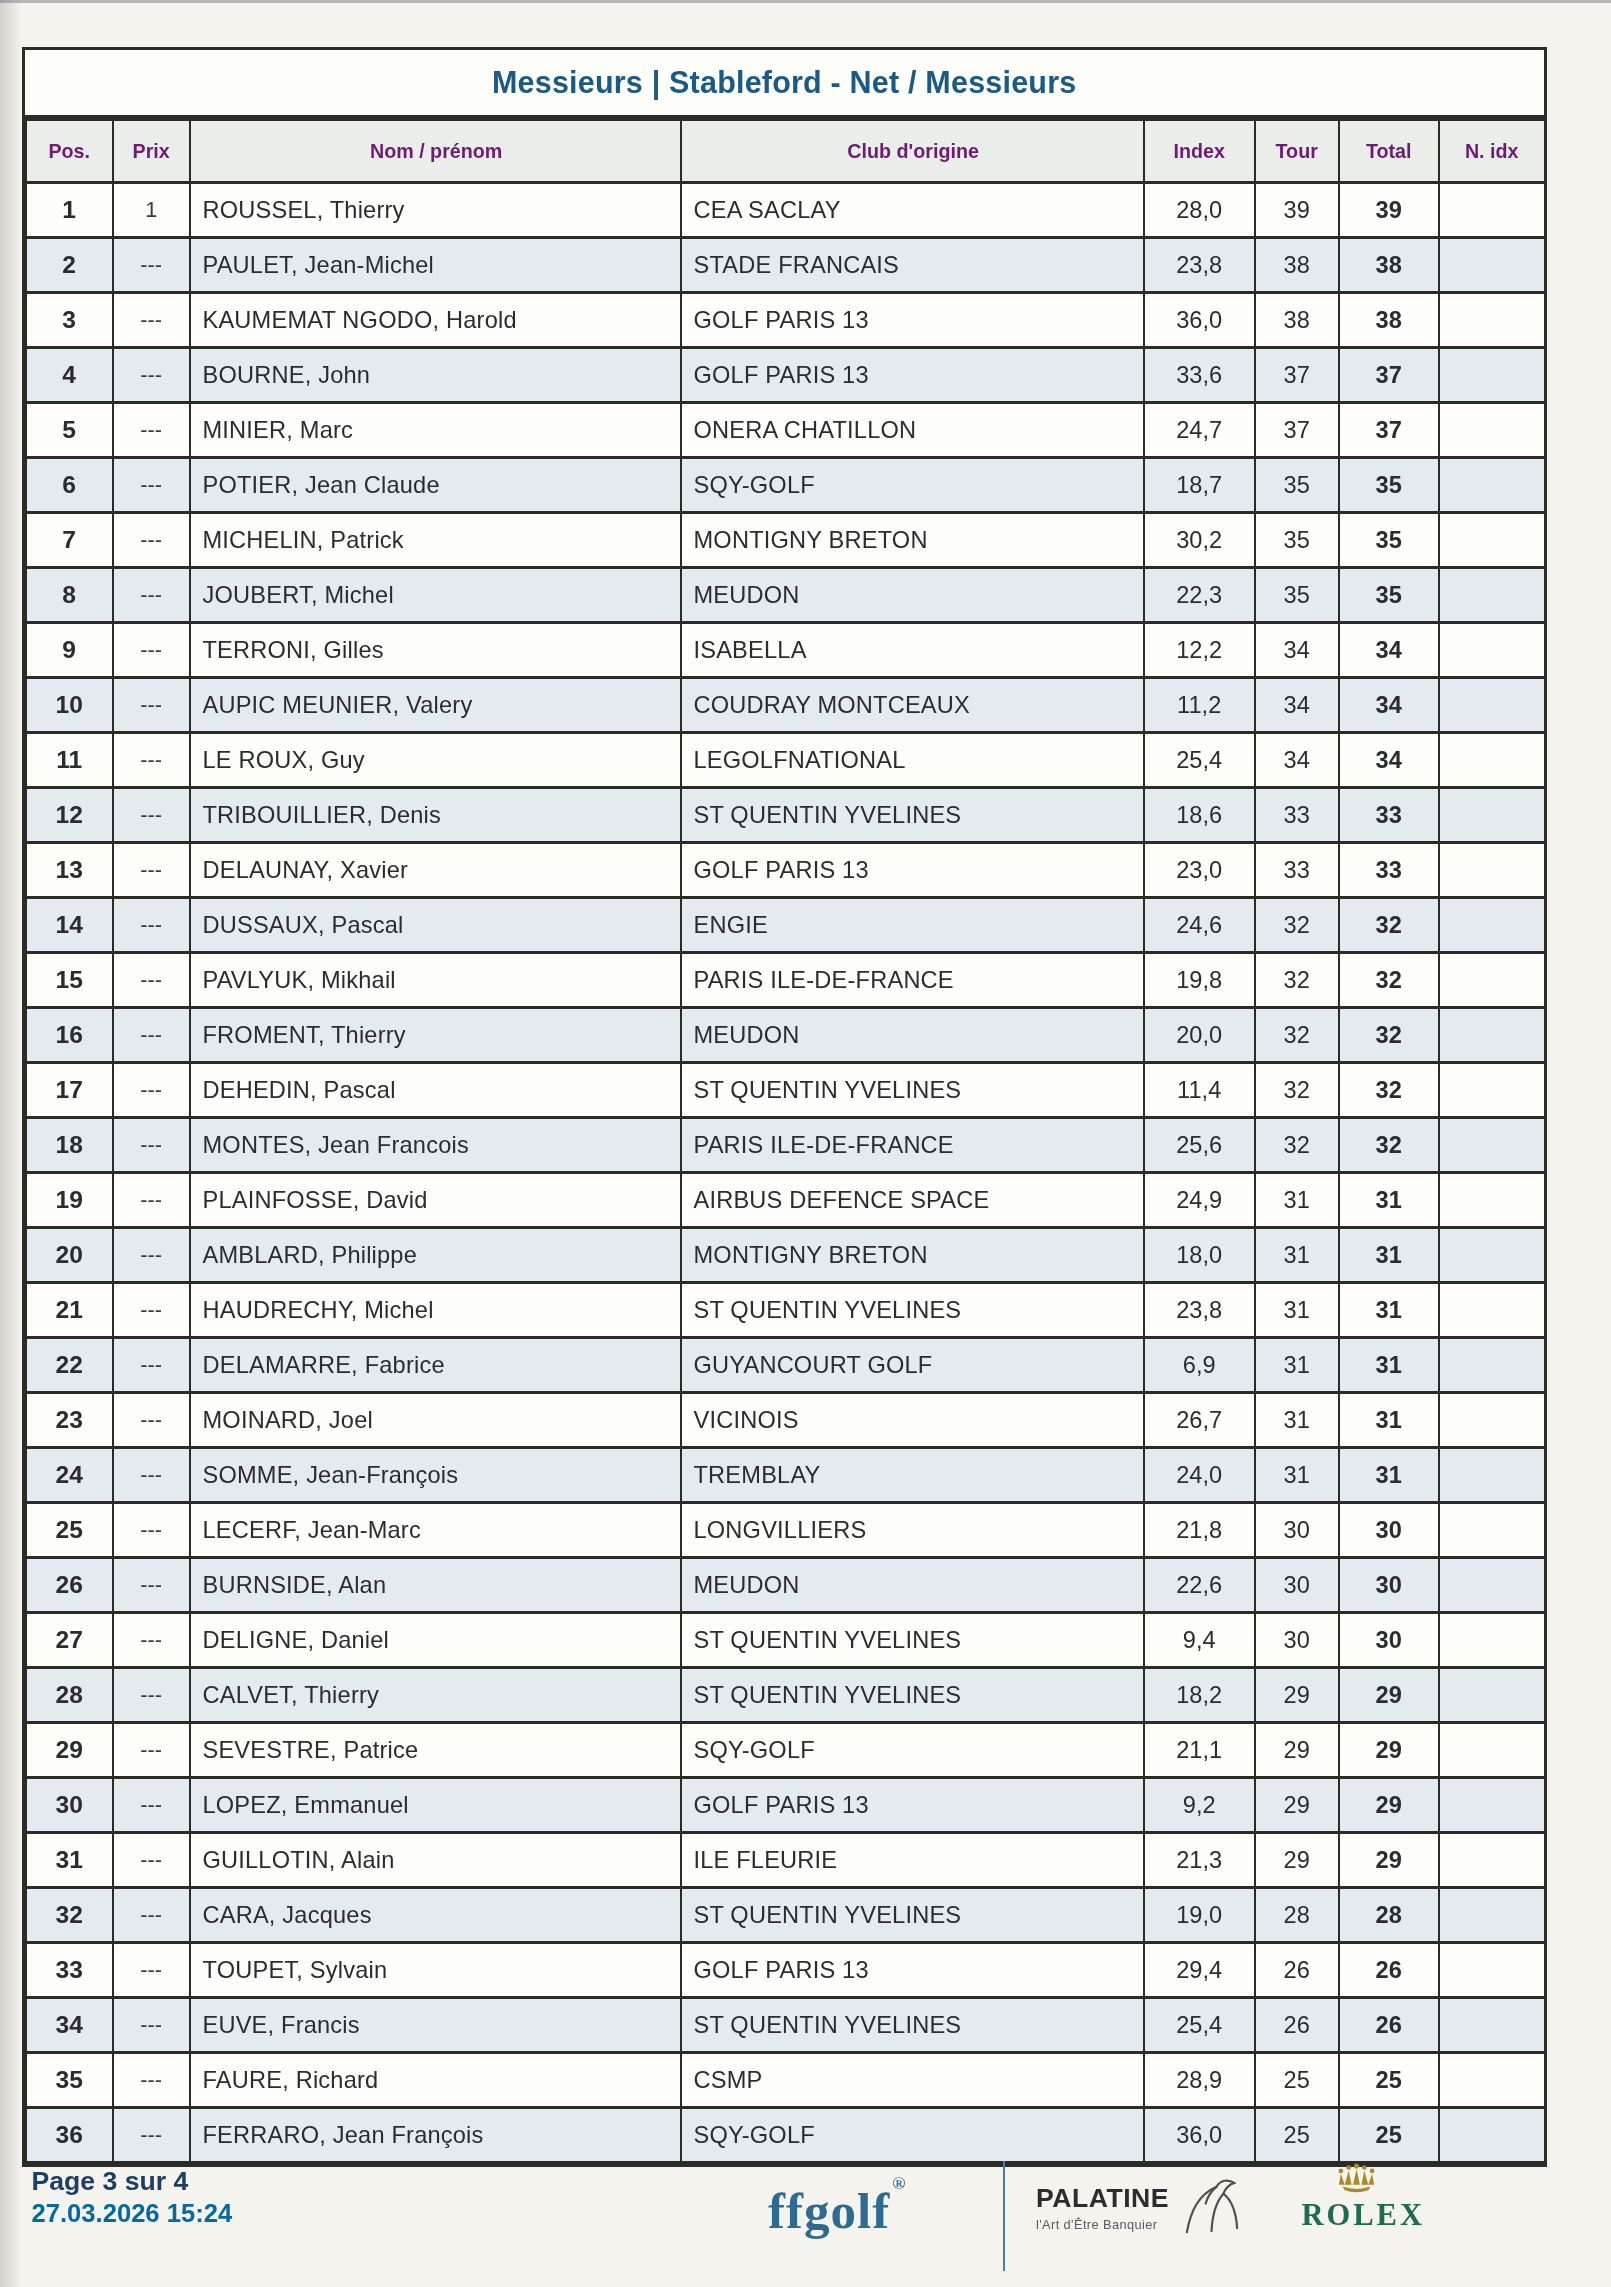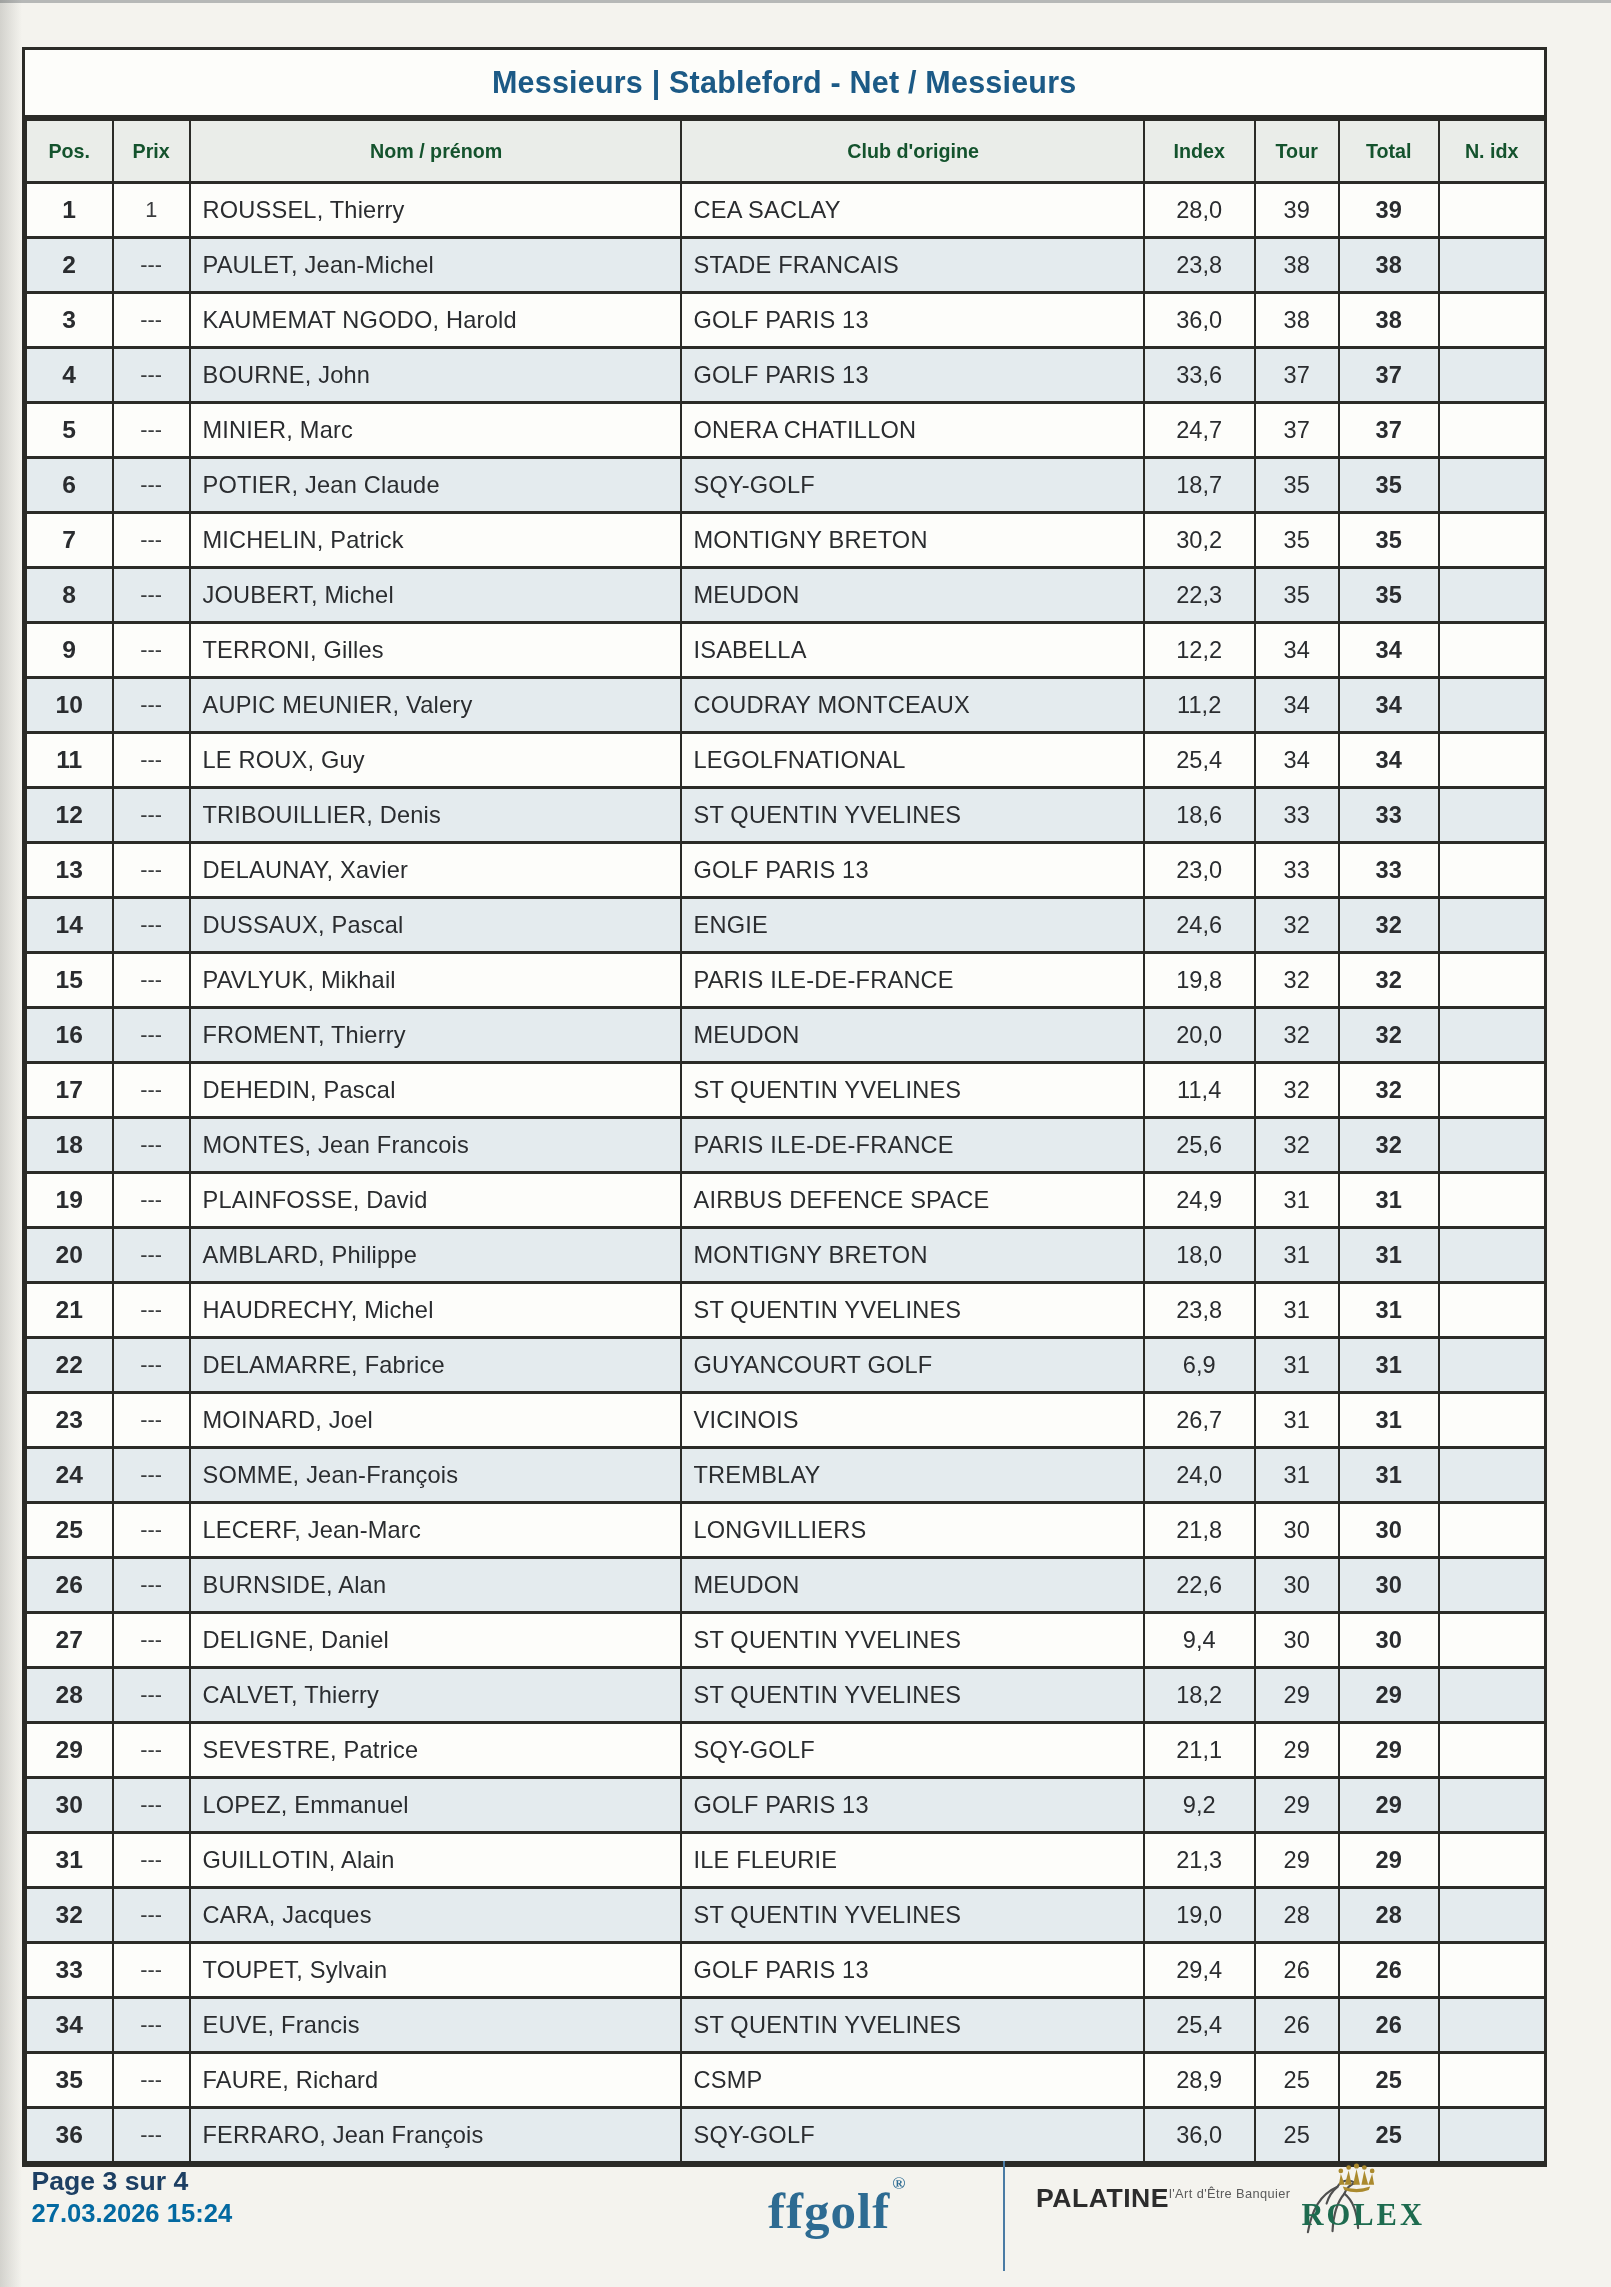--- a/index.html
+++ b/index.html
@@ -35,21 +35,21 @@
   col.c-pos{width:87px;} col.c-prix{width:77px;} col.c-name{width:491px;}
   col.c-club{width:463px;} col.c-index{width:111px;} col.c-tour{width:84px;}
   col.c-total{width:100px;} col.c-nidx{width:106px;}
   th,td{
     border:2px solid #2b2b27;
     border-top-width:3px;border-bottom-width:3px;
     padding:0 9.9px;box-sizing:border-box;
     overflow:hidden;white-space:nowrap;
   }
   thead tr{height:63px;background:#eaede9;}
-  th{font-size:19.7px;font-weight:bold;color:#14532d;text-align:center;}
+  th{font-size:19.7px;font-weight:bold;color:#701a75;text-align:center;}
   th.al{text-align:center;padding-left:11.8px;}
   tbody tr{height:55px;background:#fdfdfa;}
   tbody tr:nth-child(even){background:#e4ebee;}
   td{font-size:23.6px;color:#2a2c2f;}
   td.pos{font-weight:bold;text-align:center;font-size:24.6px;}
   td.prix{text-align:center;font-size:21.7px;color:#3a3c3e;}
   td.name,td.club{text-align:left;padding-left:11.8px;letter-spacing:0.2px;}
   td.index,td.tour{text-align:center;}
   td.total{text-align:center;font-weight:bold;}
   td.nidx{text-align:center;}
@@ -58,21 +58,21 @@
   .footer-left{position:absolute;left:31.5px;top:2px;line-height:1.25;}
   .footer-page{font-size:26.6px;font-weight:bold;color:#1d3f63;}
   .footer-date{font-size:25.6px;font-weight:600;color:#0369a1;}
 
   .ffgolf{position:absolute;left:768px;top:9.9px;
     font-family:"Liberation Serif", serif;font-weight:bold;
     font-size:51px;color:#2d6b92;letter-spacing:1px;}
   .ffgolf sup{font-size:17.7px;vertical-align:39px;margin-left:2px;}
   .footer-divider{position:absolute;left:1003px;top:-2px;width:2px;height:110px;background:#4a7ba4;}
   .palatine{position:absolute;left:1036px;top:19.7px;display:flex;align-items:flex-start;}
-  .palatine-text{display:flex;flex-direction:row;}
+  .palatine-text{display:flex;flex-direction:column;}
   .palatine-name{font-size:26.6px;font-weight:bold;color:#2c2c2c;letter-spacing:0.5px;}
   .palatine-tag{font-size:12.8px;color:#5a5a5a;margin-top:3px;letter-spacing:0.4px;}
   .palatine-horse{margin-left:9.9px;margin-top:-7.9px;}
   .rolex{position:absolute;left:1287px;top:0;width:138px;text-align:right;}
   .rolex-crown{display:block;margin:0 auto 3.9px auto;}
   .rolex-name{font-family:"Liberation Serif", serif;font-weight:bold;
     font-size:30.5px;color:#1e6b4f;letter-spacing:3px;}
 </style>
 </head>
 <body>

